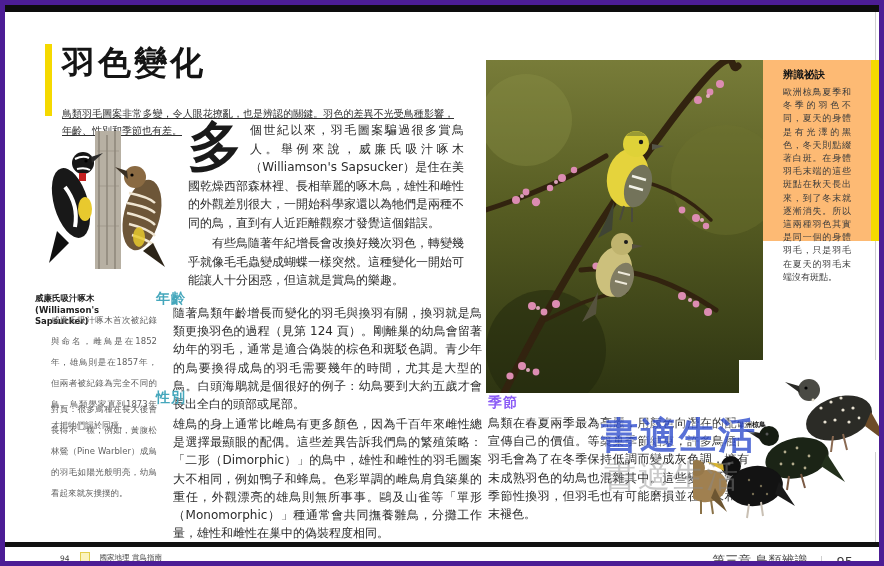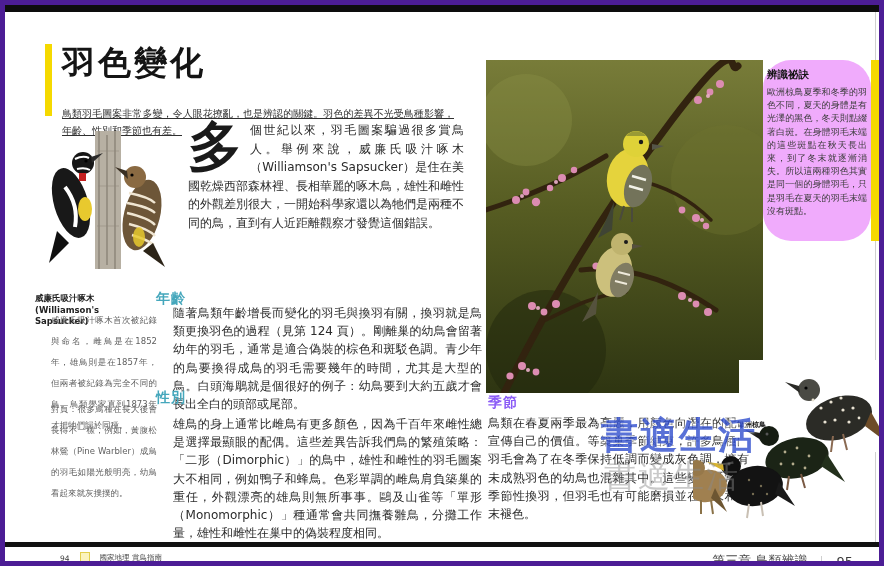--- a/index.html
+++ b/index.html
@@ -27,21 +27,21 @@
   .intro p{margin:0;}
   .intro p + p{text-indent:2em;margin-top:2px;}
 
   .sec-head{position:absolute;left:151px;font-size:14px;font-weight:700;color:#45a7bc;letter-spacing:1px;}
   .sec-body{position:absolute;left:151px;width:309px;font-size:12px;line-height:18.2px;color:#2b2b2b;text-align:justify;margin-left:17px;}
   .age-head{top:285px;} .age-body{top:299px;}
   .sex-head{top:368px;margin-top:16px;} .sex-body{top:410px;}
 
   
   .photo{position:absolute;left:481px;top:55px;width:277px;height:333px;}
-  .tipbox{position:absolute;left:758px;top:55px;width:108px;height:181px;background:#f0abfc;box-sizing:border-box;padding:8px 4px;border-radius:28px;}
+  .tipbox{position:absolute;left:758px;top:55px;width:108px;height:181px;background:#fdba74;box-sizing:border-box;padding:8px 20px;}
   .tip-title{font-size:10.5px;font-weight:700;color:#151515;margin:0 0 4px 0;}
   .tip-body{font-size:9px;line-height:13.2px;color:#3c3c3c;text-align:justify;margin:0;}
   .tip-accent{position:absolute;left:866px;top:55px;width:9px;height:181px;background:#f5d900;}
 
   .season-head{position:absolute;left:483px;top:389px;font-size:14px;font-weight:700;color:#8b5cf6;letter-spacing:1px;}
   .season-body{position:absolute;left:483px;top:409px;width:261px;font-size:12px;line-height:18.2px;color:#2b2b2b;text-align:justify;}
 
   .starlings{position:absolute;left:688px;top:355px;}
   .starling-label{position:absolute;left:733px;top:415px;font-size:7px;font-weight:700;color:#1a1a1a;}
 
@@ -105,20 +105,21 @@
     <div class="ill-caption">
       <div>威廉氏吸汁啄木</div>
       <div>(Williamson's Sapsucker)</div>
     </div>
     <div class="note note1">威廉氏吸汁啄木首次被紀錄與命名，雌鳥是在1852年，雄鳥則是在1857年，但兩者被紀錄為完全不同的鳥。鳥類學家直到1873年才把牠們歸於同種。</div>
     <div class="note note2">對頁：很多鳥種在長大後會長得不一樣，例如，黃腹松林鶯（Pine Warbler）成鳥的羽毛如陽光般明亮，幼鳥看起來就灰撲撲的。</div>
 
     <div class="intro">
       <span class="dropcap">多</span>
       <p>個世紀以來，羽毛圖案騙過很多賞鳥人。舉例來說，威廉氏吸汁啄木（Williamson's Sapsucker）是住在美國乾燥西部森林裡、長相華麗的啄木鳥，雄性和雌性的外觀差別很大，一開始科學家還以為牠們是兩種不同的鳥，直到有人近距離觀察才發覺這個錯誤。</p>
+      <p>有些鳥隨著年紀增長會改換好幾次羽色，轉變幾乎就像毛毛蟲變成蝴蝶一樣突然。這種變化一開始可能讓人十分困惑，但這就是賞鳥的樂趣。</p>
     </div>
 
     <div class="sec-head age-head">年齡</div>
     <div class="sec-body age-body">隨著鳥類年齡增長而變化的羽毛與換羽有關，換羽就是鳥類更換羽色的過程（見第 124 頁）。剛離巢的幼鳥會留著幼年的羽毛，通常是適合偽裝的棕色和斑駁色調。青少年的鳥要換得成鳥的羽毛需要幾年的時間，尤其是大型的鳥。白頭海鵰就是個很好的例子：幼鳥要到大約五歲才會長出全白的頭部或尾部。</div>
 
     <div class="sec-head sex-head">性別</div>
     <div class="sec-body sex-body">雄鳥的身上通常比雌鳥有更多顏色，因為千百年來雌性總是選擇最顯眼的配偶。這些差異告訴我們鳥的繁殖策略：「二形（Dimorphic）」的鳥中，雄性和雌性的羽毛圖案大不相同，例如鴨子和蜂鳥。色彩單調的雌鳥肩負築巢的重任，外觀漂亮的雄鳥則無所事事。鷗及山雀等「單形（Monomorphic）」種通常會共同撫養雛鳥，分攤工作量，雄性和雌性在巢中的偽裝程度相同。</div>
   </div>
 
   <div>

